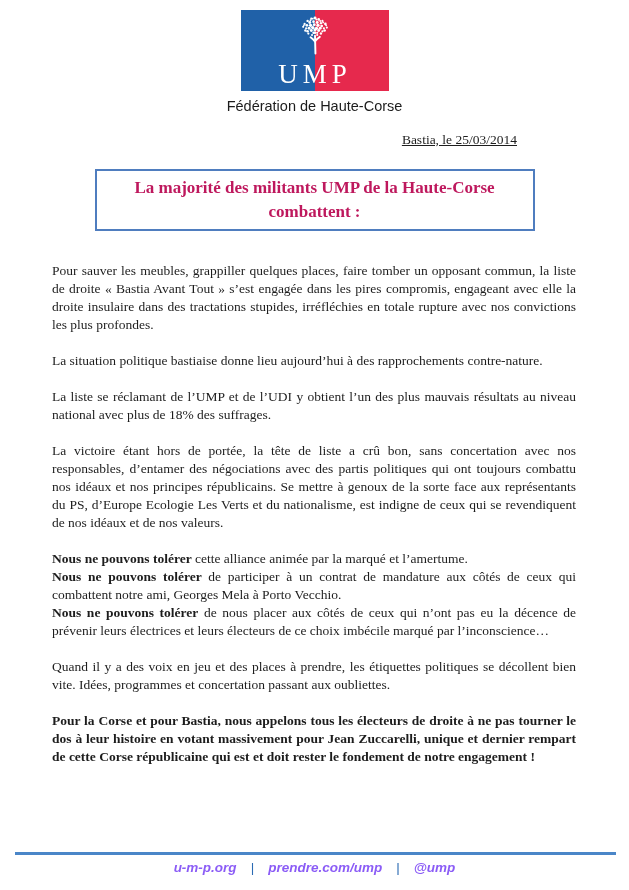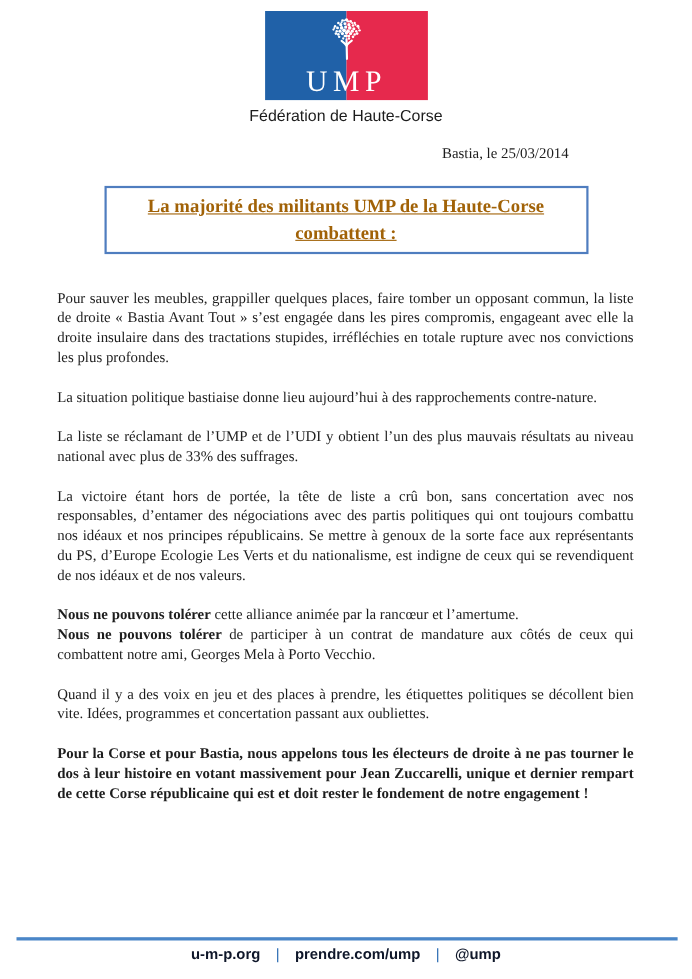--- a/index.html
+++ b/index.html
@@ -52,35 +52,35 @@
     font-size: 14.5px;
     line-height: 16px;
     color: #1c1c1c;
   }
   .date-line {
     margin: 17px 53px 0 52px;
     padding-right: 59px;
     text-align: right;
     font-size: 13.5px;
     line-height: 18px;
+    text-decoration: underline;
   }
   
   .title-box {
     margin: 20px auto 0 auto;
     width: 436px;
     border: 2px solid #4f7dbf;
     padding: 5px 0;
     text-align: center;
   }
   .title-box .tline {
     font-weight: bold;
     font-size: 17px;
     line-height: 24px;
-    color: #a16207;
-    text-decoration: underline;
+    color: #be185d;
   }
   
   .content {
     margin: 31px 53px 0 52px;
     font-size: 13.5px;
     line-height: 18px;
     text-align: justify;
   }
   .content p { margin: 0 0 18px 0; }
   .content .tolerer-block { margin: 0 0 18px 0; }
@@ -101,23 +101,24 @@
   }
   .footer .links {
     position: absolute;
     top: 8px; left: 0; right: 0;
     text-align: center;
     font-family: "Liberation Sans", "DejaVu Sans", sans-serif;
     font-weight: bold;
     font-size: 13.5px;
   }
   .footer .links a {
-    color: #0f172a;
+    color: #8b5cf6;
     text-decoration: none;
     margin: 0 7px;
+    font-style: italic;
   }
   .footer .links .sep {
     color: #2b6bb3;
     margin: 0 7px;
     font-weight: normal;
   }
 </style>
 </head>
 <body>
 
@@ -188,26 +189,27 @@
   <div class="date-line">Bastia, le 25/03/2014</div>
 
   <div class="title-box">
     <div class="tline">La majorité des militants UMP de la Haute-Corse</div>
     <div class="tline">combattent :</div>
   </div>
 
   <div class="content">
     <p>Pour sauver les meubles, grappiller quelques places, faire tomber un opposant commun, la liste de droite « Bastia Avant Tout » s’est engagée dans les pires compromis, engageant avec elle la droite insulaire dans des tractations stupides, irréfléchies en totale rupture avec nos convictions les plus profondes.</p>
     <p>La situation politique bastiaise donne lieu aujourd’hui à des rapprochements contre-nature.</p>
-    <p>La liste se réclamant de l’UMP et de l’UDI y obtient l’un des plus mauvais résultats au niveau national avec plus de 33% des suffrages.</p>
+    <p>La liste se réclamant de l’UMP et de l’UDI y obtient l’un des plus mauvais résultats au niveau national avec plus de 18% des suffrages.</p>
     <p>La victoire étant hors de portée, la tête de liste a crû bon, sans concertation avec nos responsables, d’entamer des négociations avec des partis politiques qui ont toujours combattu nos idéaux et nos principes républicains. Se mettre à genoux de la sorte face aux représentants du PS, d’Europe Ecologie Les Verts et du nationalisme, est indigne de ceux qui se revendiquent de nos idéaux et de nos valeurs.</p>
 
     <div class="tolerer-block">
-      <p><span class="lead">Nous ne pouvons tolérer</span><span> cette alliance animée par la rancœur et l’amertume.</span></p>
+      <p><span class="lead">Nous ne pouvons tolérer</span><span> cette alliance animée par la marqué et l’amertume.</span></p>
       <p><span class="lead">Nous ne pouvons tolérer</span><span> de participer à un contrat de mandature aux côtés de ceux qui combattent notre ami, Georges Mela à Porto Vecchio.</span></p>
+      <p><span class="lead">Nous ne pouvons tolérer</span><span> de nous placer aux côtés de ceux qui n’ont pas eu la décence de prévenir leurs électrices et leurs électeurs de ce choix imbécile marqué par l’inconscience…</span></p>
     </div>
 
     <p>Quand il y a des voix en jeu et des places à prendre, les étiquettes politiques se décollent bien vite. Idées, programmes et concertation passant aux oubliettes.</p>
     <p class="strong">Pour la Corse et pour Bastia, nous appelons tous les électeurs de droite à ne pas tourner le dos à leur histoire en votant massivement pour Jean Zuccarelli, unique et dernier rempart de cette Corse républicaine qui est et doit rester le fondement de notre engagement !</p>
   </div>
 
   <div class="footer">
     <div class="rule"></div>
     <div class="links">
       <a href="#">u-m-p.org</a><span class="sep">|</span><a href="#">prendre.com/ump</a><span class="sep">|</span><a href="#">@ump</a>

